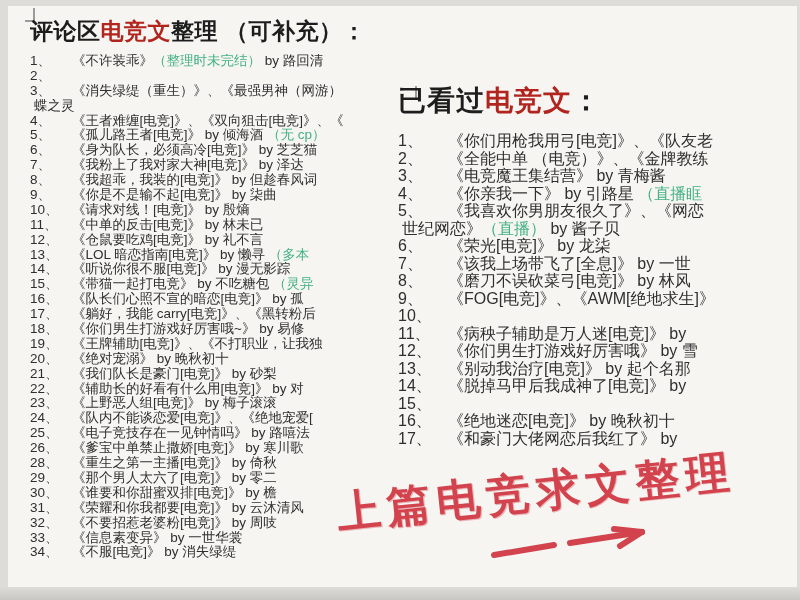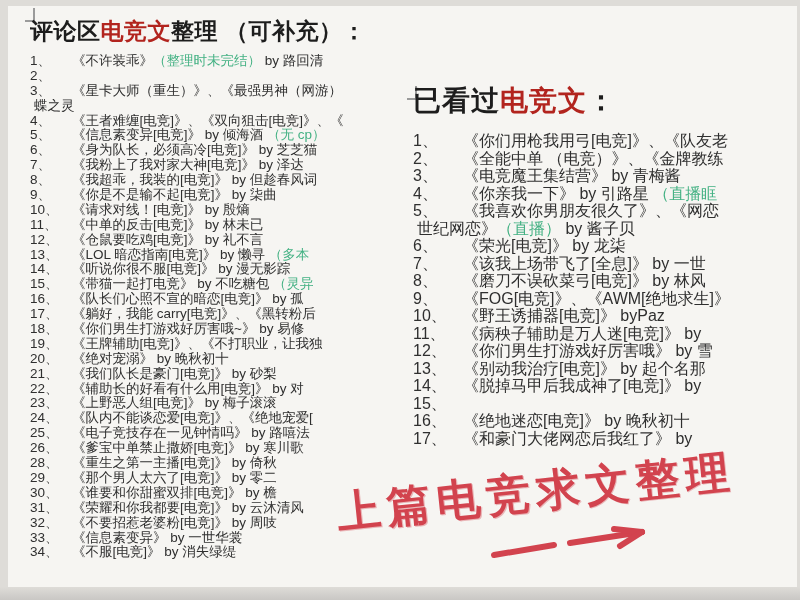--- a/index.html
+++ b/index.html
@@ -18,21 +18,21 @@
     background:linear-gradient(to bottom,var(--edge,#dedcd8),var(--edge2,#c9c7c4));}
   
   .corner-mark{position:absolute;width:8px;height:12px;
     border-right:2px solid var(--mark,#9b9b9b);
     border-bottom:2px solid var(--mark,#9b9b9b);}
   .mark-left-page{left:25px;top:8px;}
   .mark-right-page{left:407px;top:86px;}
   
   .col{position:absolute;overflow:hidden;}
   .col-left{left:30px;top:18px;width:366px;height:562px;}
-  .col-right{left:413px;top:84px;width:386px;height:420px;}
+  .col-right{left:398px;top:84px;width:386px;height:420px;}
   .title{font-weight:bold;white-space:nowrap;}
   .col-left .title{font-size:23px;line-height:27px;letter-spacing:0.5px;}
   .col-right .title{font-size:28px;line-height:34px;letter-spacing:1px;}
   .list{margin-top:9px;}
   .col-right .list{margin-top:14px;}
   .row{display:flex;white-space:nowrap;overflow:hidden;}
   .col-left .row{height:14.9px;line-height:14.9px;font-size:13.5px;}
   .col-right .row{height:17.5px;line-height:17.5px;font-size:16px;}
   .num{flex:none;display:inline-block;}
   .col-left .num{width:42px;}
@@ -68,33 +68,33 @@
   <div class="list">
       <div class="row">
         <span class="num">1、</span>
         <span class="txt"><span class="seg-k">《不许装乖》</span><span class="seg-g">（整理时未完结）</span><span class="seg-k"> by 路回清</span></span>
       </div>
       <div class="row">
         <span class="num">2、</span>
       </div>
       <div class="row">
         <span class="num">3、</span>
-        <span class="txt"><span class="seg-k">《星卡大师（重生）》、《最强男神（网游）</span></span>
+        <span class="txt"><span class="seg-k">《消失绿缇（重生）》、《最强男神（网游）</span></span>
       </div>
       <div class="row wrap">
         <span class="num"></span>
         <span class="txt"><span class="seg-k">蝶之灵</span></span>
       </div>
       <div class="row">
         <span class="num">4、</span>
         <span class="txt"><span class="seg-k">《王者难缠[电竞]》、《双向狙击[电竞]》、《</span></span>
       </div>
       <div class="row">
         <span class="num">5、</span>
-        <span class="txt"><span class="seg-k">《信息素变异[电竞]》 by 倾海酒</span><span class="seg-g"> （无 cp）</span></span>
+        <span class="txt"><span class="seg-k">《孤儿路王者[电竞]》 by 倾海酒</span><span class="seg-g"> （无 cp）</span></span>
       </div>
       <div class="row">
         <span class="num">6、</span>
         <span class="txt"><span class="seg-k">《身为队长，必须高冷[电竞]》 by 芝芝猫</span></span>
       </div>
       <div class="row">
         <span class="num">7、</span>
         <span class="txt"><span class="seg-k">《我粉上了我对家大神[电竞]》 by 泽达</span></span>
       </div>
       <div class="row">
@@ -242,21 +242,20 @@
       <div class="row">
         <span class="num">8、</span>
         <span class="txt"><span class="seg-k">《磨刀不误砍菜弓[电竞]》 by 林风</span></span>
       </div>
       <div class="row">
         <span class="num">9、</span>
         <span class="txt"><span class="seg-k">《FOG[电竞]》、《AWM[绝地求生]》</span></span>
       </div>
       <div class="row">
         <span class="num">10、</span>
-        <span class="txt"><span class="seg-k">《野王诱捕器[电竞]》 byPaz</span></span>
       </div>
       <div class="row">
         <span class="num">11、</span>
         <span class="txt"><span class="seg-k">《病秧子辅助是万人迷[电竞]》 by</span></span>
       </div>
       <div class="row">
         <span class="num">12、</span>
         <span class="txt"><span class="seg-k">《你们男生打游戏好厉害哦》 by 雪</span></span>
       </div>
       <div class="row">

